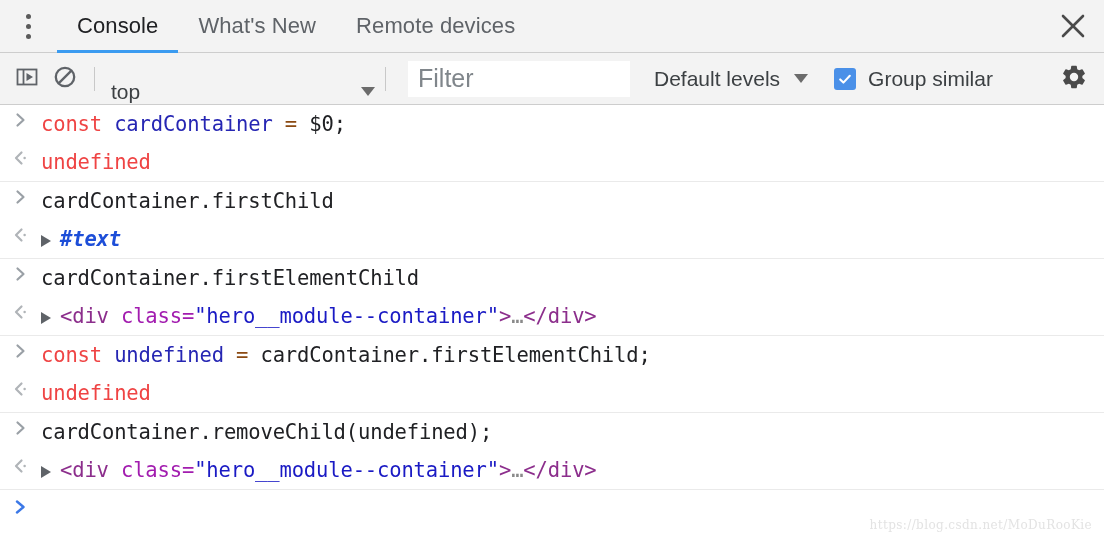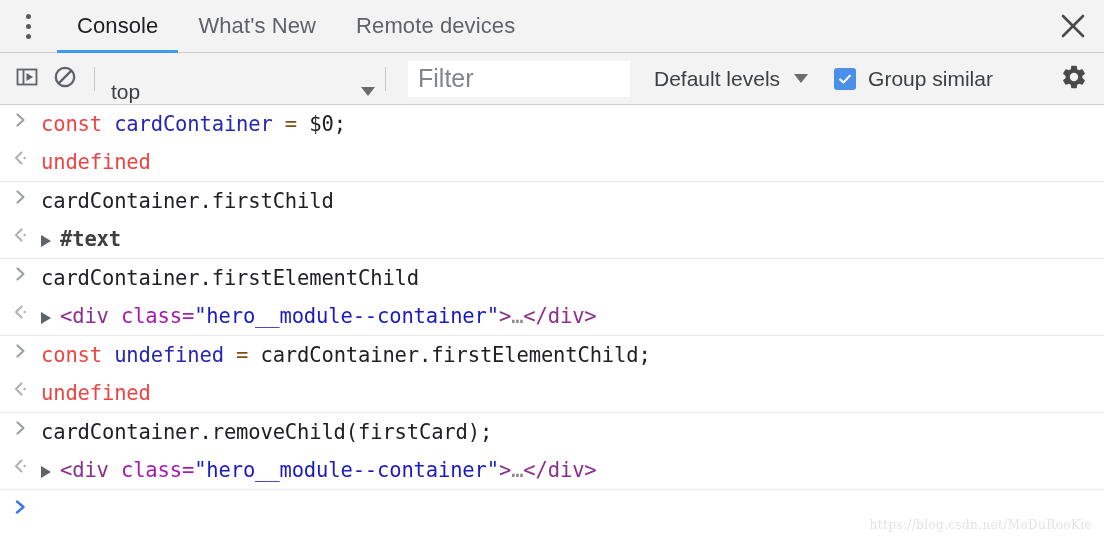--- a/index.html
+++ b/index.html
@@ -222,21 +222,21 @@
   
   .t-keyword  { color: #ef4444; }
   .t-var      { color: #2626b3; }
   .t-op       { color: #8b4a12; }
   .t-plain    { color: #202124; }
   .t-undef    { color: #ef4444; }
   .t-tag      { color: #8c2e8c; }
   .t-attrname { color: #a21caf; }
   .t-attrval  { color: #1a1ac4; }
   .t-ellipsis { color: #8a8a8a; }
-  .t-node     { color: #404040; font-weight: 600; }
+  .t-node     { color: #1d4ed8; font-weight: 600; font-style: italic; }
 
   
   .prompt-line {
     display: flex;
     align-items: flex-start;
     min-height: 38px;
     padding-top: 6px;
   }
 
   .watermark {
@@ -418,21 +418,21 @@
             <span class="content"><span class="t-undef">undefined</span></span>
           </div>
         </div>
         <div class="group">
           <div class="line">
             <span class="gutter">
               <svg width="16" height="18" viewBox="0 0 16 18">
                 <polyline points="4.5,3.5 10.5,9 4.5,14.5" fill="none" stroke="#9aa0a6" stroke-width="2.2" stroke-linecap="round" stroke-linejoin="round"></polyline>
               </svg>
             </span>
-            <span class="content"><span class="t-plain">cardContainer.removeChild(firstCard);</span></span>
+            <span class="content"><span class="t-plain">cardContainer.removeChild(undefined);</span></span>
           </div>
           <div class="line">
             <span class="gutter">
               <svg width="18" height="18" viewBox="0 0 18 18">
                 <polyline points="9.5,3.5 4,9 9.5,14.5" fill="none" stroke="#b0b4b8" stroke-width="2.2" stroke-linecap="round" stroke-linejoin="round"></polyline>
                 <circle cx="12.6" cy="9" r="1.25" fill="#b0b4b8"></circle>
               </svg>
             </span>
             <span class="content"><span class="disclosure"></span><span class="t-tag">&lt;div</span><span class="t-attrname"> class=</span><span class="t-attrval">"hero__module--container"</span><span class="t-tag">&gt;</span><span class="t-ellipsis">…</span><span class="t-tag">&lt;/div&gt;</span></span>
           </div>

